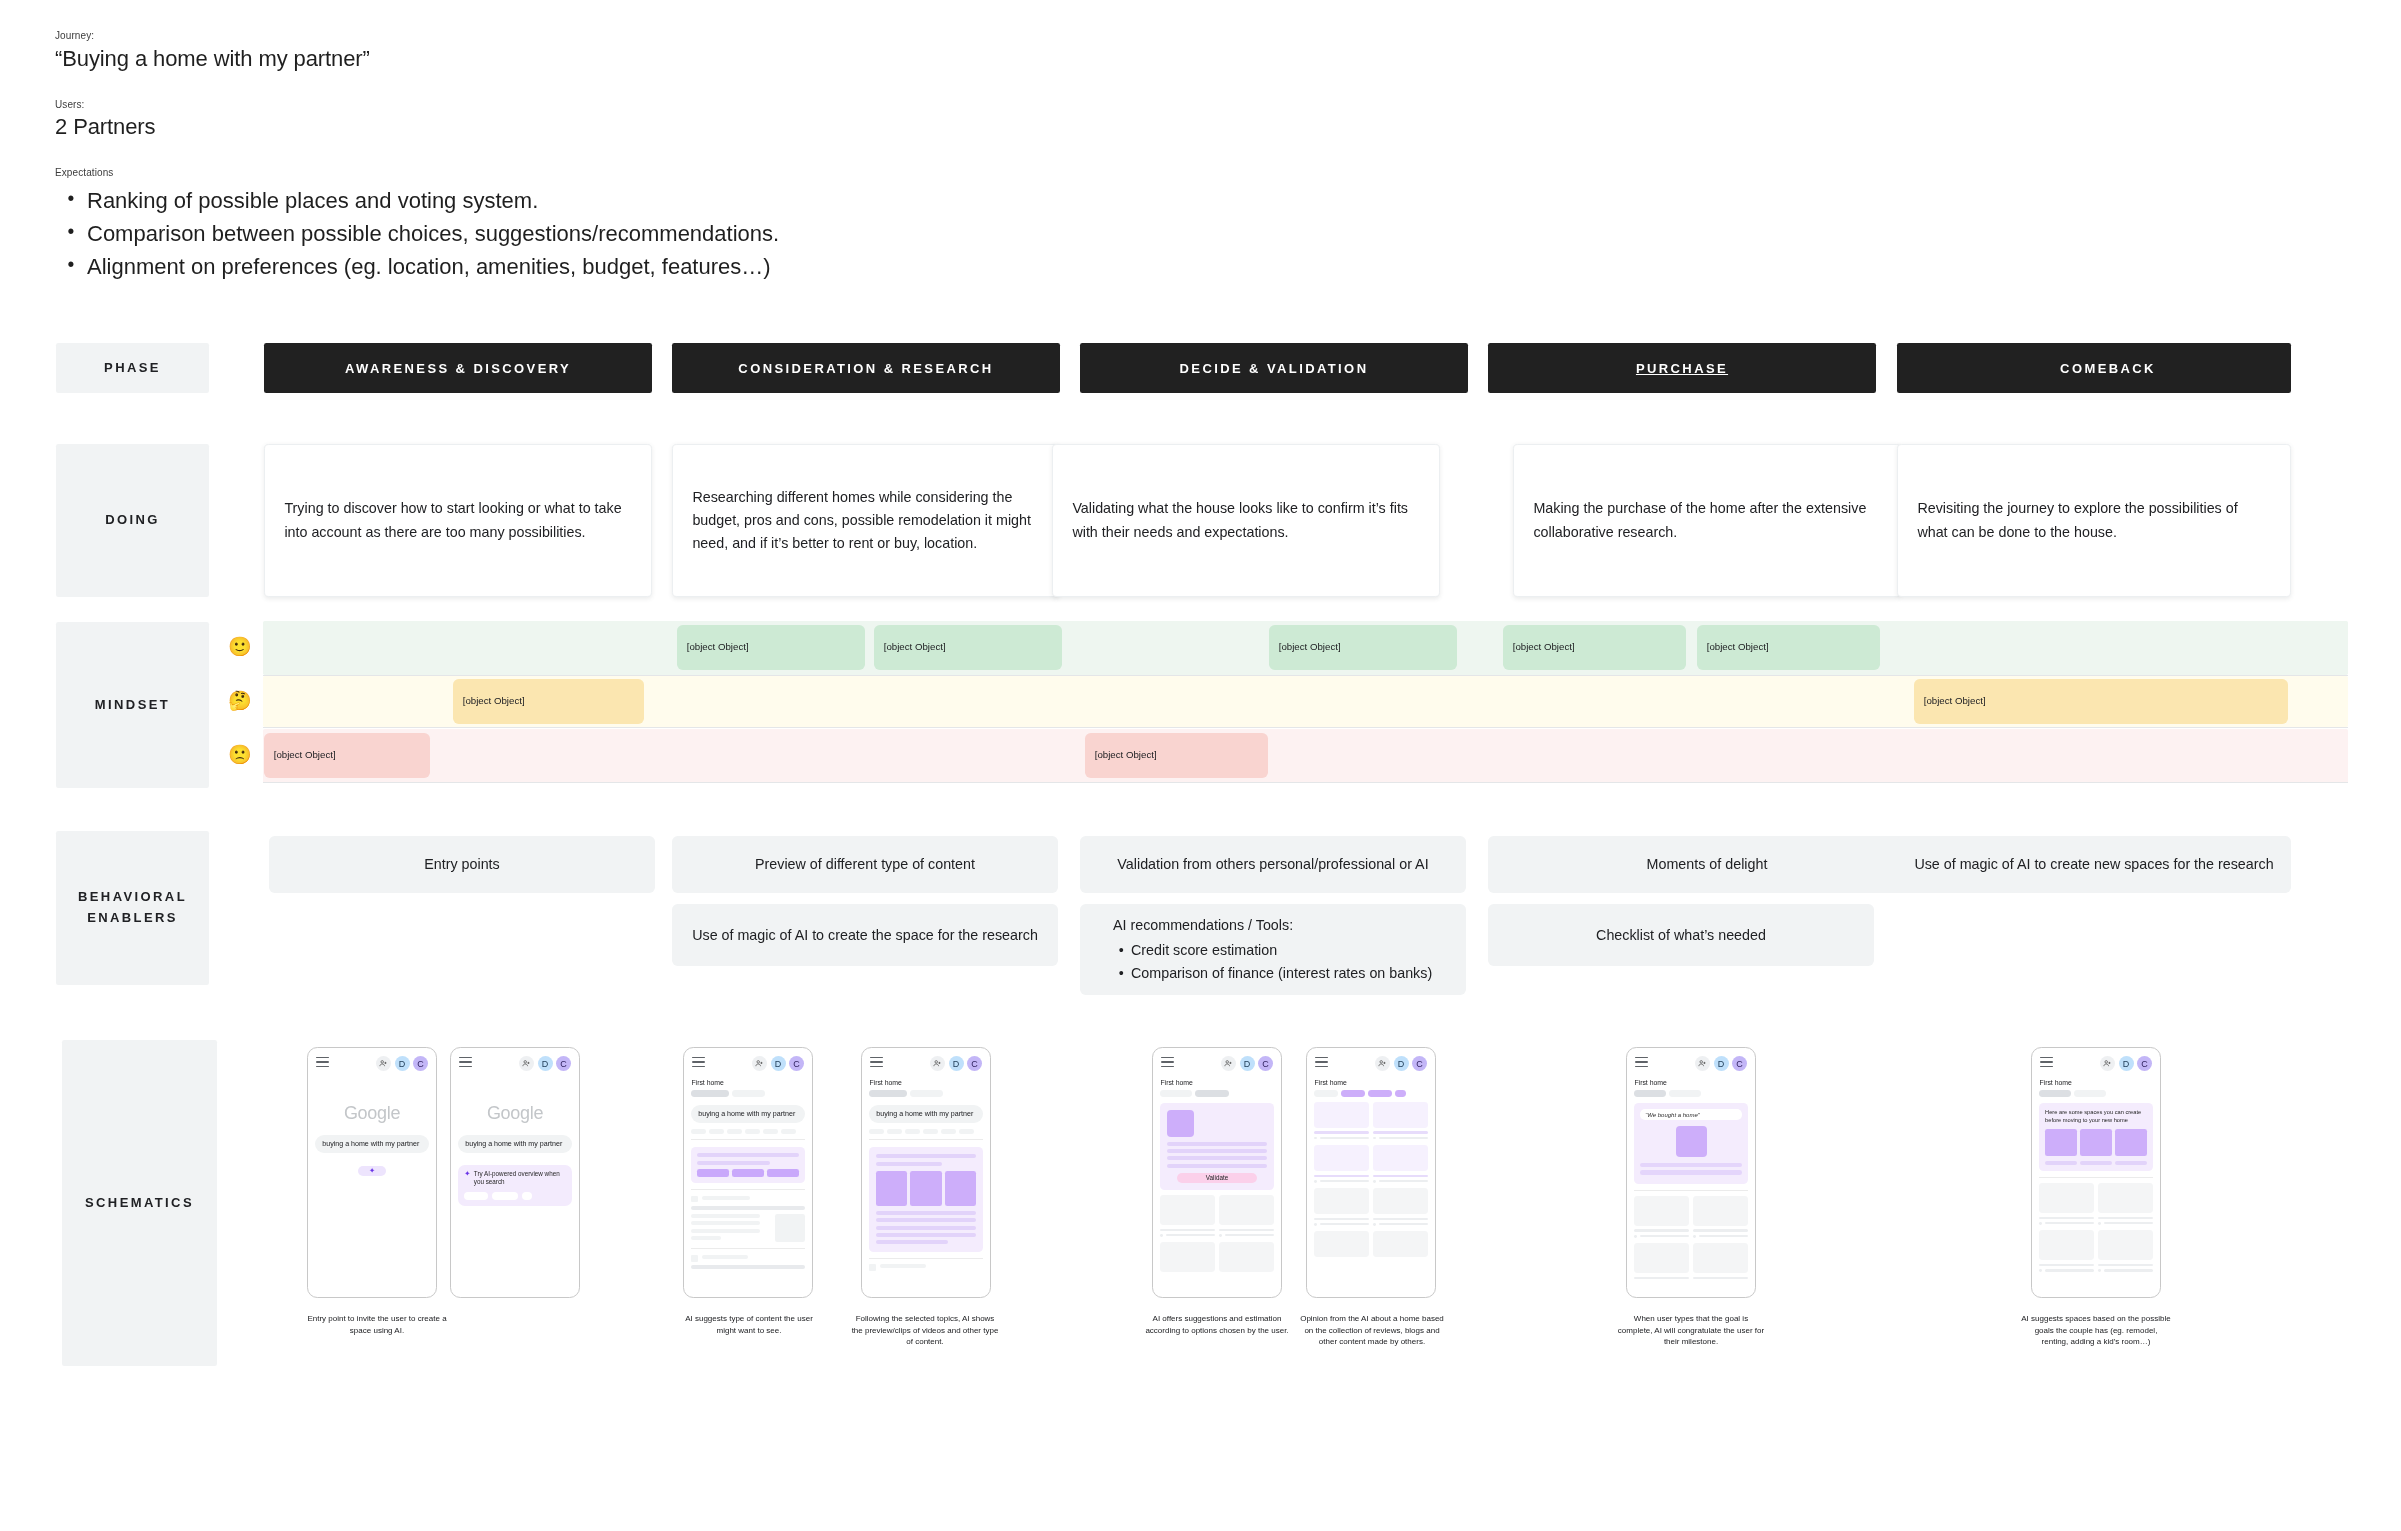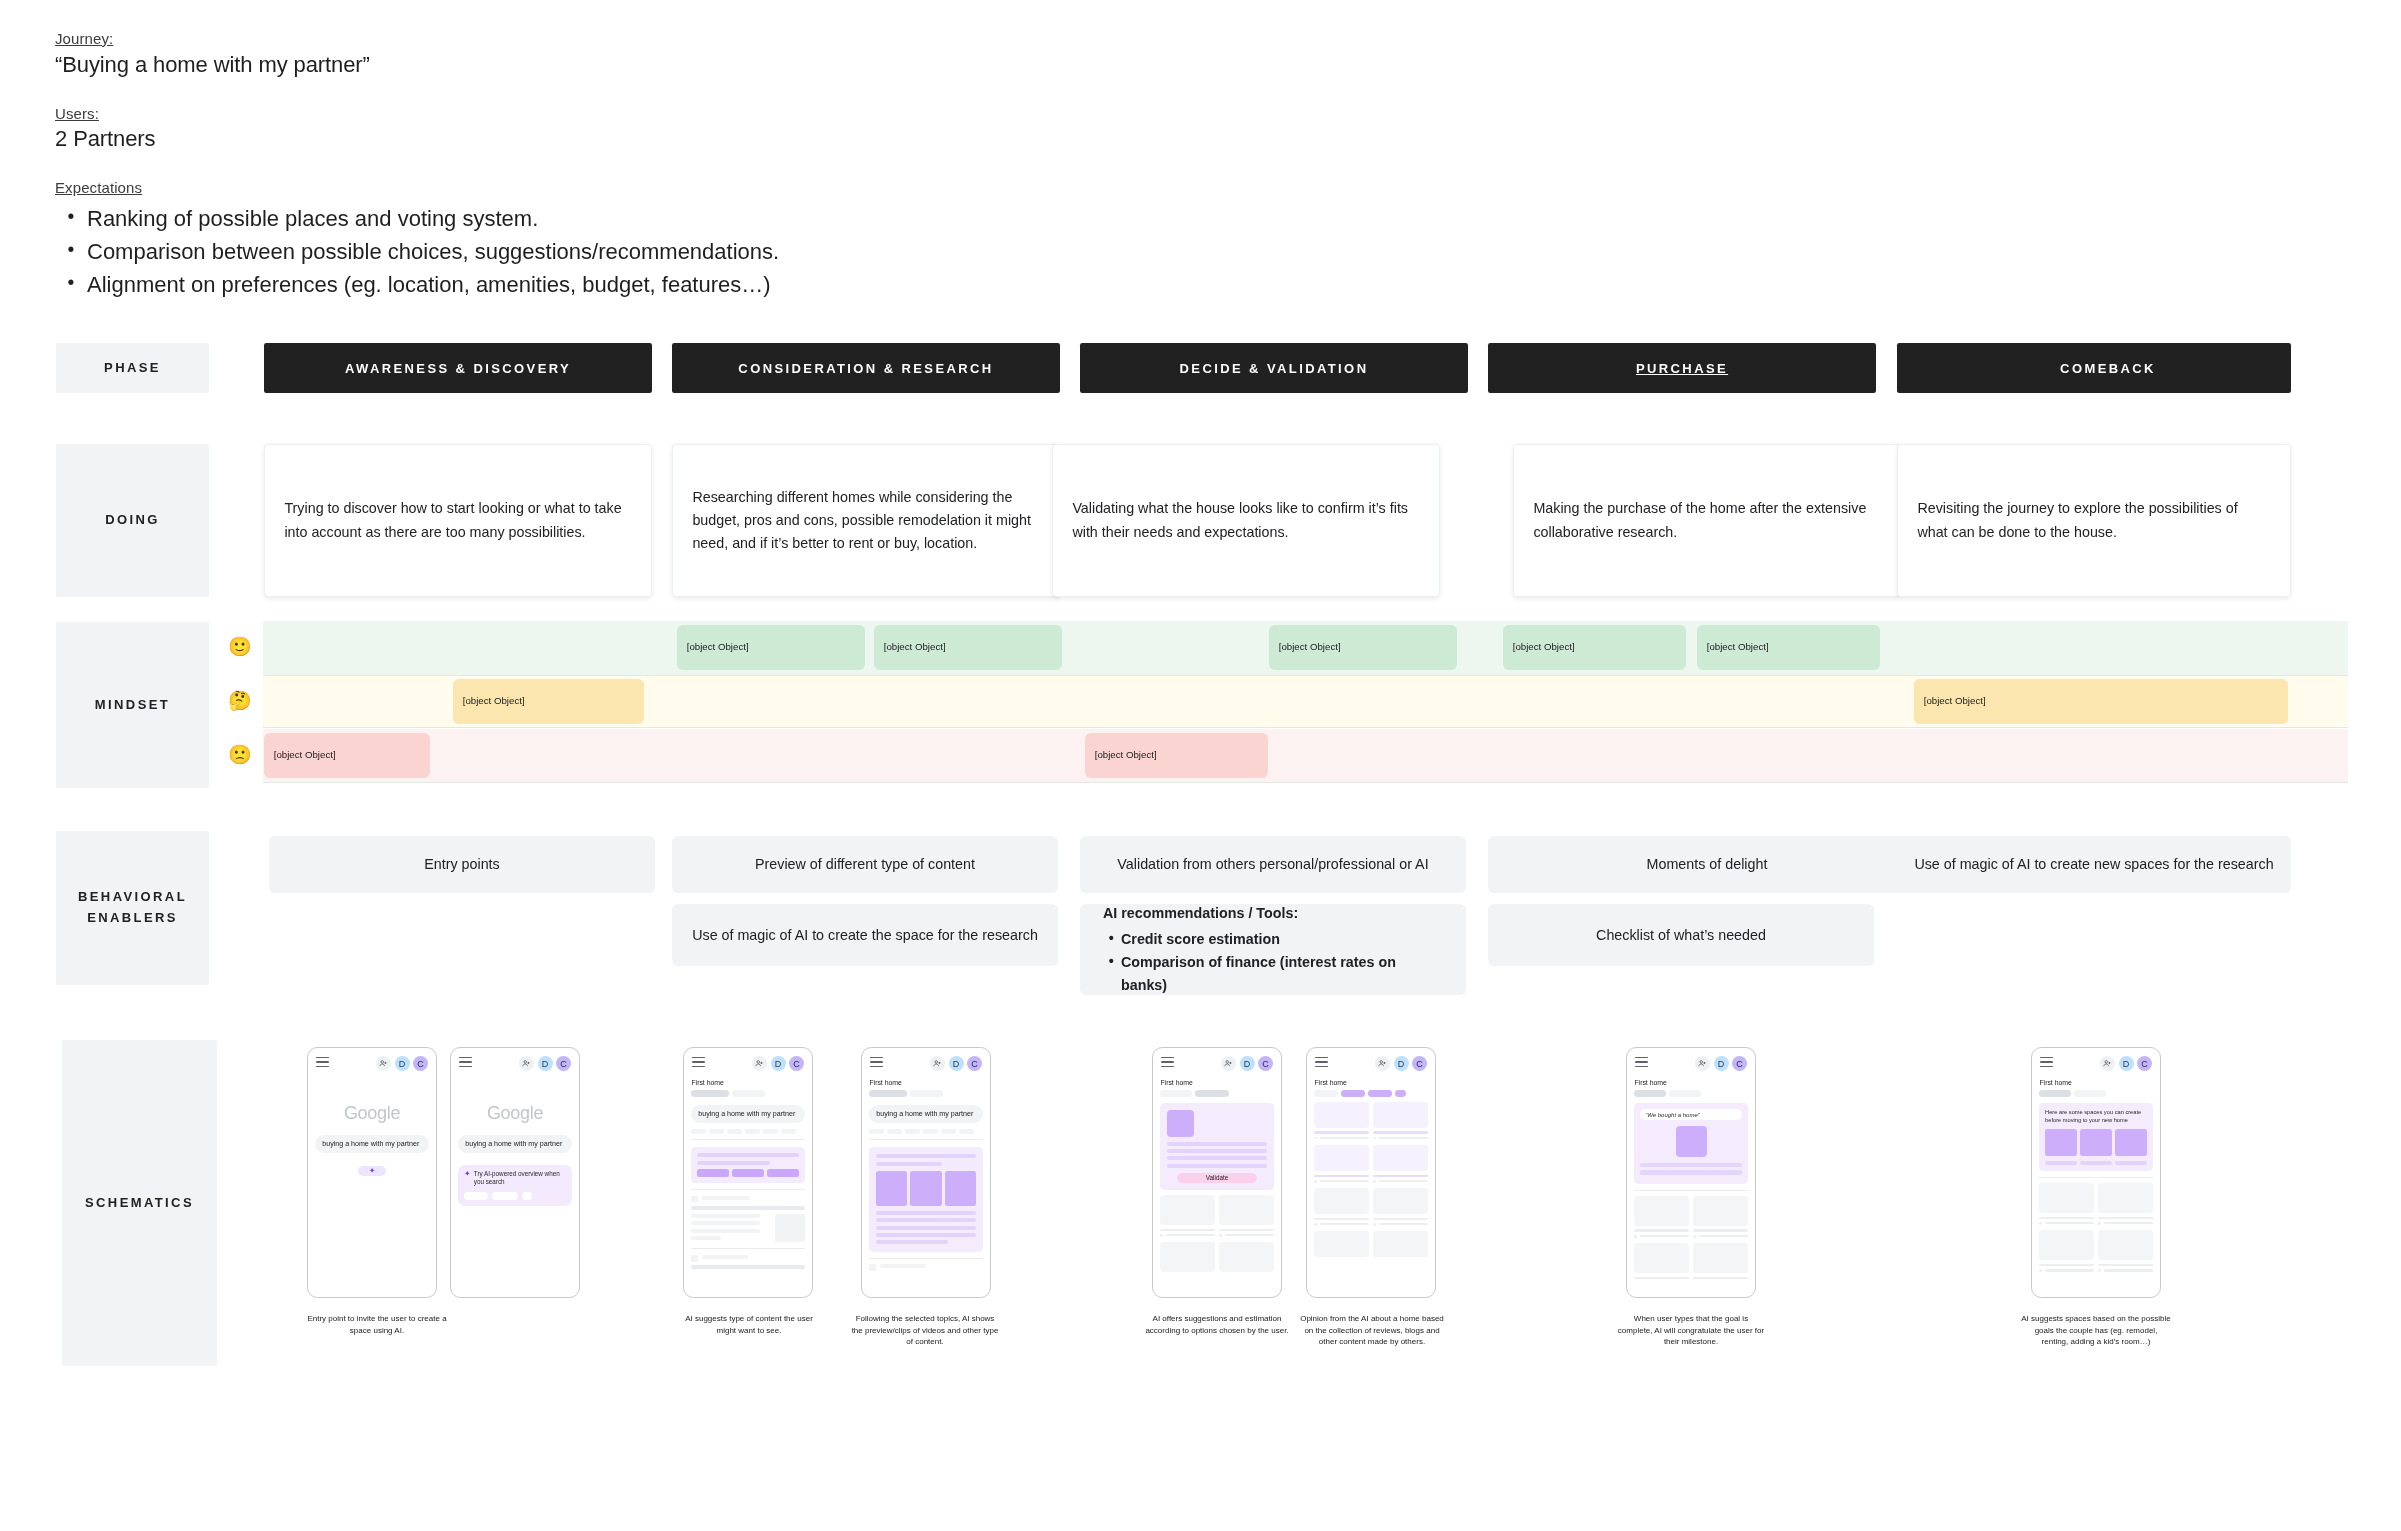--- a/index.html
+++ b/index.html
@@ -6,21 +6,21 @@
   html, body {
     width: 2401px; height: 1532px;
     background: #ffffff;
     font-family: "Liberation Sans", sans-serif;
     color: #1f1f1f;
     overflow: hidden;
   }
 
   
   #header { position: absolute; left: 55px; top: 30px; width: 1370px; }
-  .h-label { font-size: 15px; color: #3c3c3c; letter-spacing: 0.1px; margin-bottom: 4.6px; text-decoration: underline; }
+  .h-label { font-size: 10px; color: #3c3c3c; letter-spacing: 0.1px; margin-bottom: 4.6px; }
   .h-value { font-size: 22px; color: #1f1f1f; font-weight: 400; letter-spacing: -0.1px; }
   .h-gap { height: 27px; }
   .exp-list { list-style: none; margin-top: 5.7px; }
   .exp-list li {
     font-size: 22px; line-height: 1.5; color: #1f1f1f;
     position: relative; padding-left: 32px;
   }
   .exp-list li::before {
     content: "•"; position: absolute; left: 12.6px; top: 0; font-size: 19.4px;
   }
@@ -98,21 +98,21 @@
   
   .be-card {
     position: absolute;
     background: #f1f3f4;
     border-radius: 5.7px;
     display: flex; align-items: center; justify-content: center;
     text-align: center;
     padding: 0 15px;
     font-size: 14.3px; line-height: 1.55; color: #202124;
   }
-  .be-card.listy { justify-content: flex-start; text-align: left; padding: 0 23px; font-weight: bold; }
+  .be-card.listy { justify-content: flex-start; text-align: left; padding: 0 33px; }
   .be-card .ttl { display: block; }
   .be-card ul { list-style: none; margin-top: 3.4px; }
   .be-card li { position: relative; padding-left: 18px; line-height: 1.62; }
   .be-card li::before { content: "•"; position: absolute; left: 5.7px; top: -0.6px; }
 
   
   .phone {
     position: absolute;
     width: 130px; height: 251px;
     border: 1.1px solid #c8c8c8;

